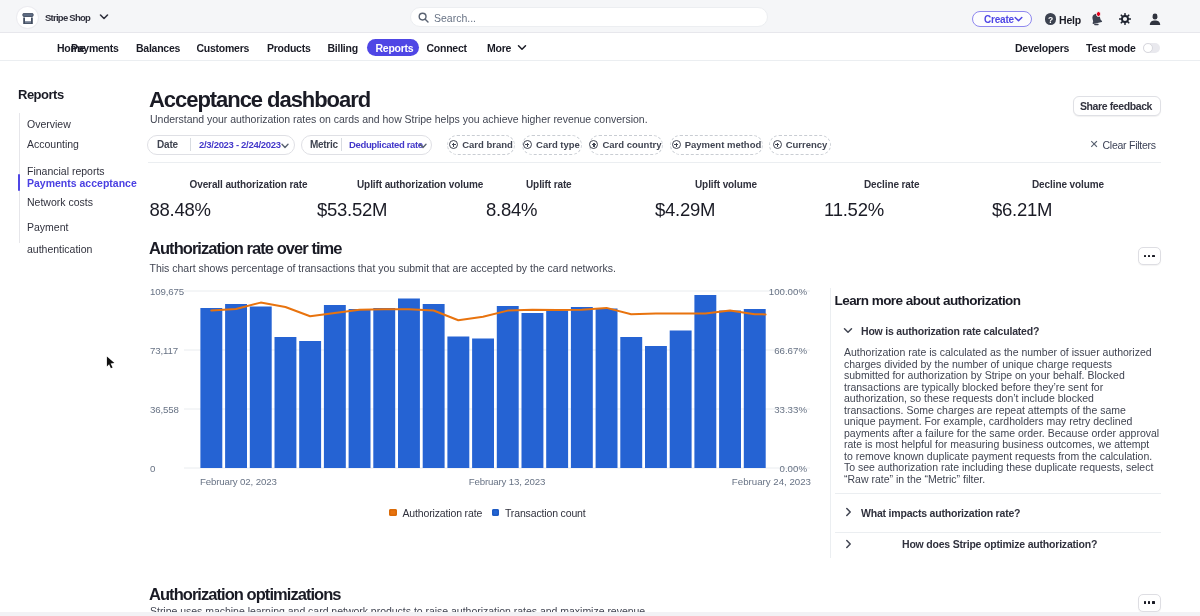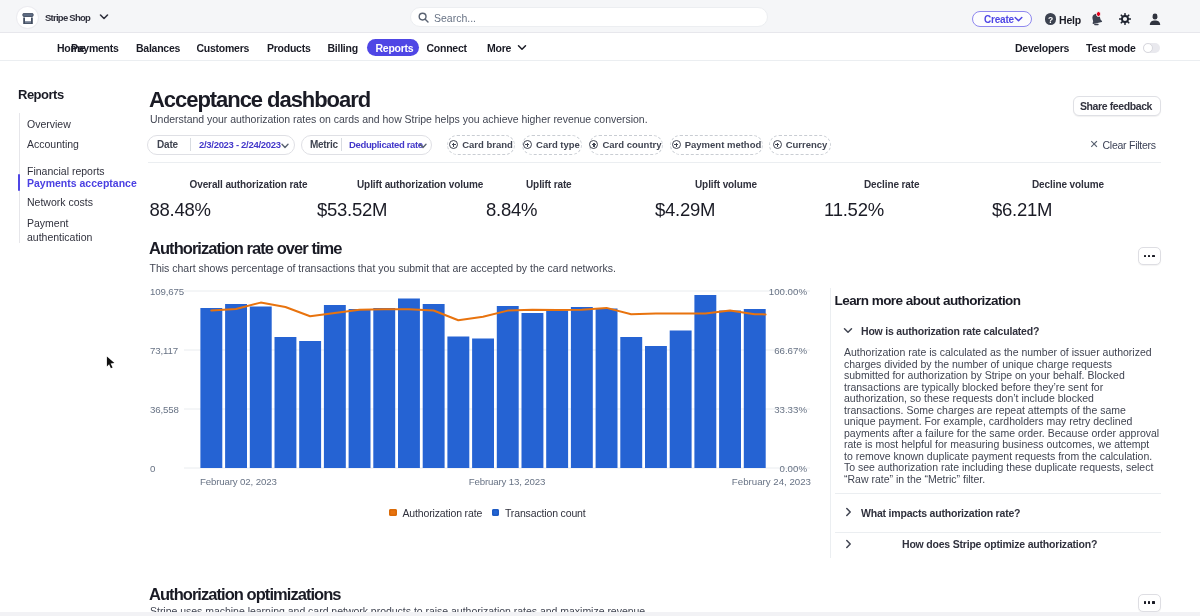--- a/index.html
+++ b/index.html
@@ -86,21 +86,21 @@
 <div class="abs" style="left:1142.5px;top:43px;width:10px;height:10px;border-radius:50%;background:#fff;border:1px solid #d8d8de;"></div>
 
 <div class="abs" style="left:18px;top:87px;font-size:13px;font-weight:700;color:#1a1b25;letter-spacing:-0.5px;">Reports</div>
 <div class="abs" style="left:18.5px;top:113px;width:1px;height:130px;background:#e6e6ea;"></div>
 <div class="abs" style="left:27px;top:118px;font-size:10.5px;color:#30313d;">Overview</div>
 <div class="abs" style="left:27px;top:137.5px;font-size:10.5px;color:#30313d;">Accounting</div>
 <div class="abs" style="left:27px;top:157px;font-size:10.5px;color:#30313d;margin-top:8px;">Financial reports</div>
 <div class="abs" style="left:18px;top:174px;width:2px;height:17px;background:#4f46e5;border-radius:1px;"></div>
 <div class="abs" style="left:27px;top:176.5px;font-size:10.5px;font-weight:700;color:#4b40e2;">Payments acceptance</div>
 <div class="abs" style="left:27px;top:196px;font-size:10.5px;color:#30313d;">Network costs</div>
-<div class="abs" style="left:27px;top:215.5px;font-size:10.5px;color:#30313d;line-height:14px;">Payment<br>authentication</div>
+<div class="abs" style="left:27px;top:215.5px;font-size:10.5px;color:#30313d;line-height:22px;">Payment<br>authentication</div>
 
 <div class="abs" style="left:149px;top:86.5px;font-size:22px;font-weight:700;color:#1a1b25;letter-spacing:-1.05px;">Acceptance dashboard</div>
 <div class="abs" style="left:150px;top:112.5px;font-size:10.5px;letter-spacing:-0.02px;color:#414552;">Understand your authorization rates on cards and how Stripe helps you achieve higher revenue conversion.</div>
 <div class="abs" style="left:1072.5px;top:95.5px;width:88px;height:20.5px;background:#fff;border:1px solid #dfe0e5;border-radius:6px;box-shadow:0 1px 1px rgba(0,0,0,.06);"></div>
 <div class="abs" style="left:1080px;top:99.5px;font-size:10.5px;letter-spacing:-0.4px;font-weight:700;color:#30313d;">Share feedback</div>
 
 <div class="abs chip" style="left:147px;top:135px;width:147.5px;height:19.5px;border:1px solid #dfe0e5;border-radius:10px;"></div>
 <div class="abs" style="left:157px;top:139px;font-size:10px;letter-spacing:-0.2px;font-weight:700;color:#414552;">Date</div>
 <div class="abs" style="left:190px;top:138px;width:1px;height:13px;background:#d8dce1;"></div>
 <div class="abs" style="left:199px;top:139px;font-size:9.5px;letter-spacing:-0.3px;font-weight:700;color:#4338ca;">2/3/2023 - 2/24/2023</div>

